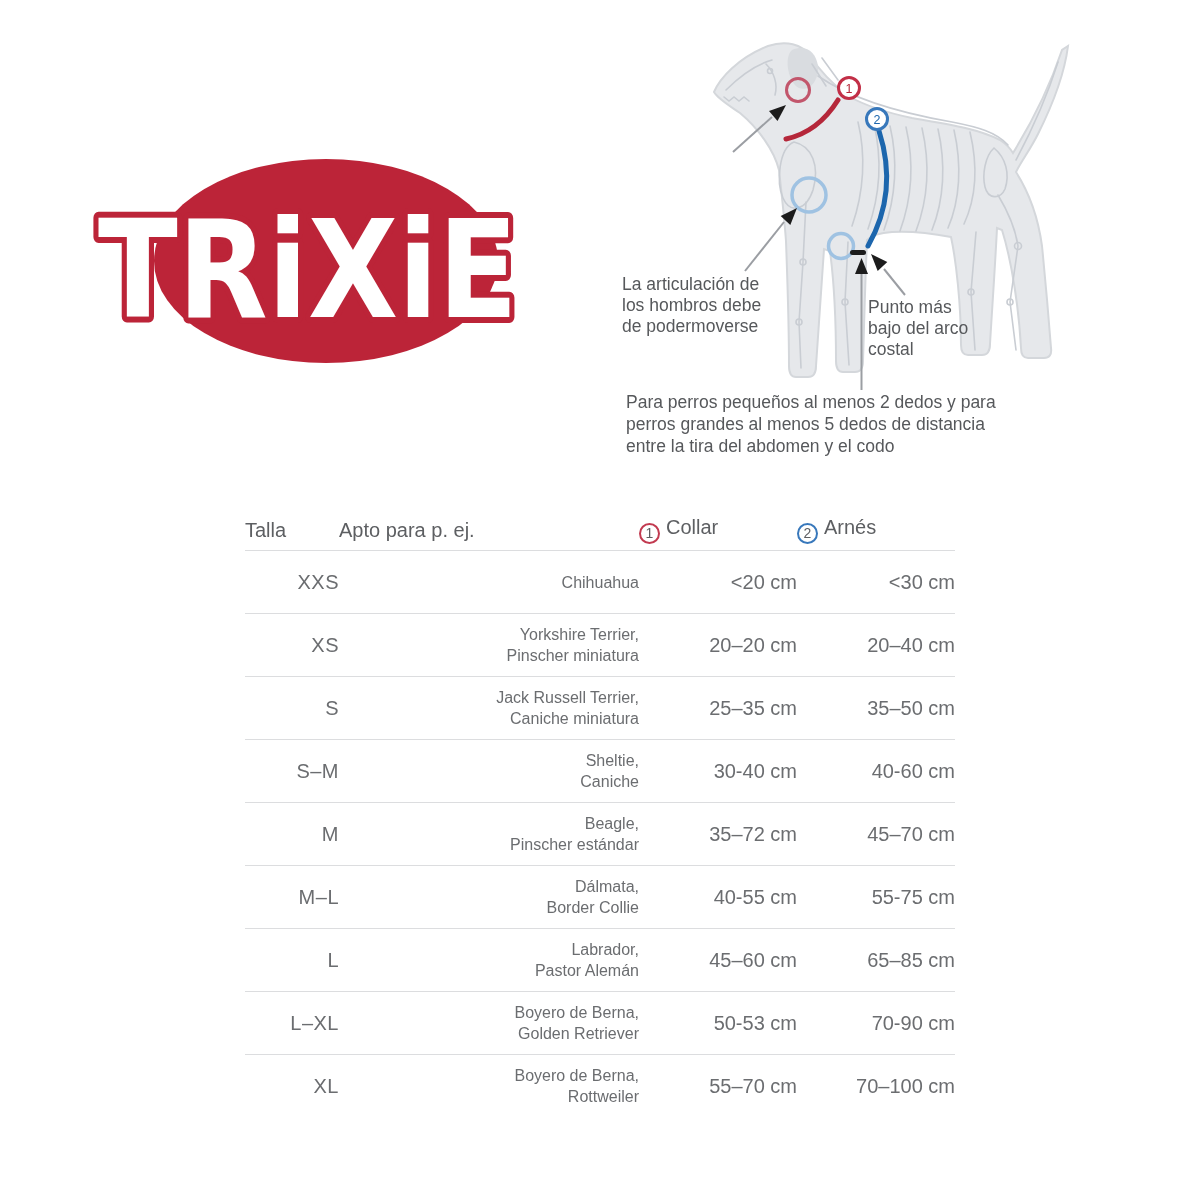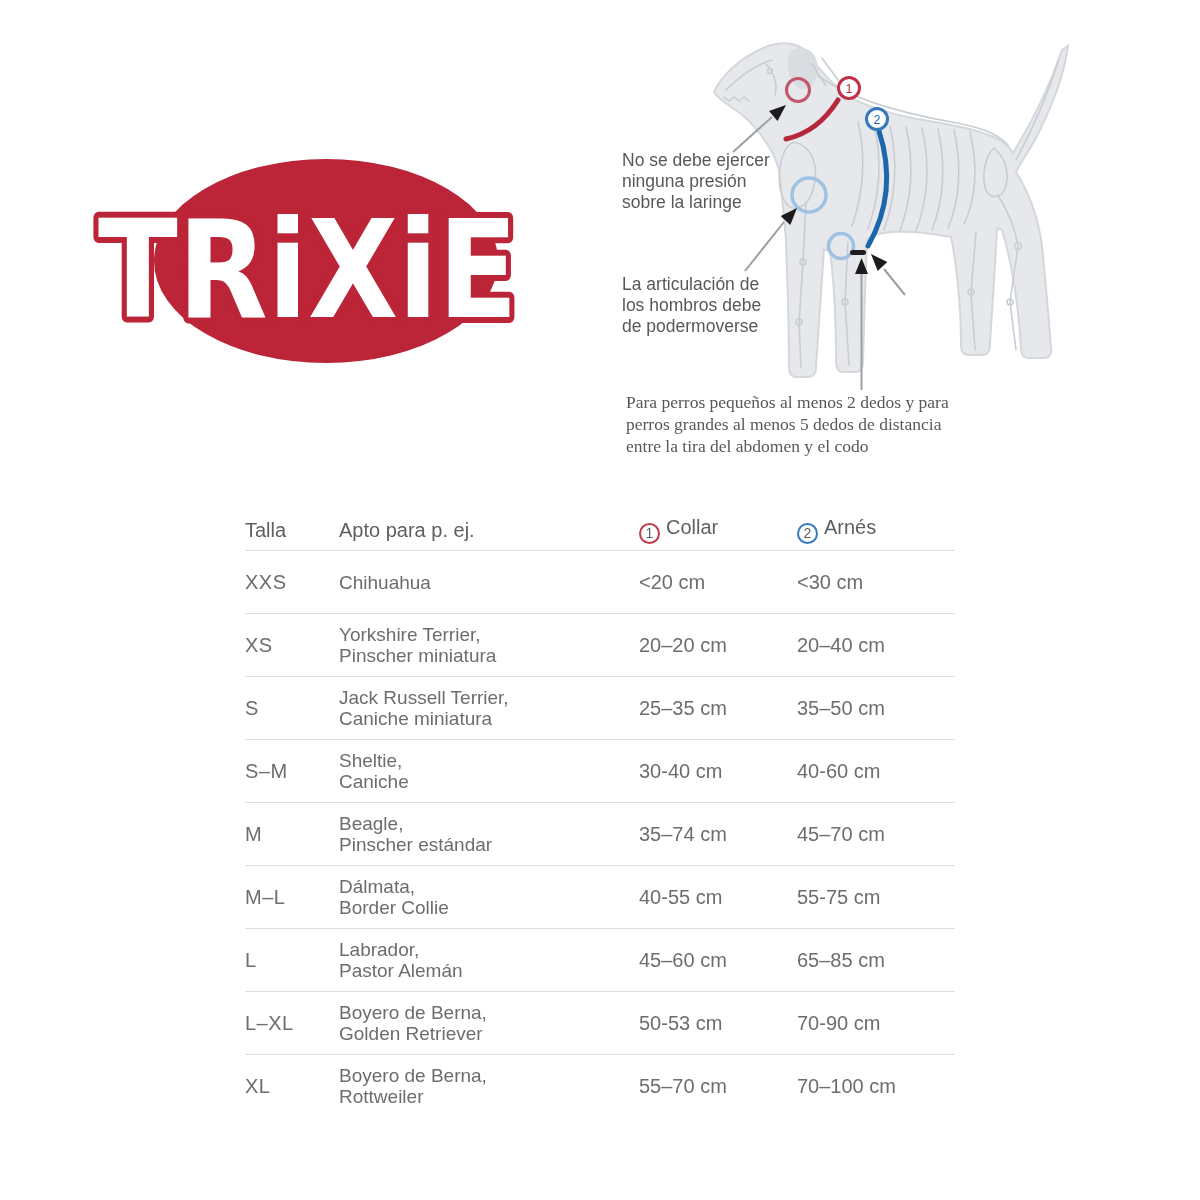--- a/index.html
+++ b/index.html
@@ -5,34 +5,34 @@
   html,body{margin:0;padding:0;background:#fff;}
   .page{position:relative;width:1200px;height:1200px;background:#ffffff;
         font-family:"Liberation Sans",sans-serif;overflow:hidden;}
 
   
   .note{position:absolute;color:#56585b;font-size:17.5px;line-height:21px;
         white-space:pre-line;}
   #note-laringe{left:622px;top:150px;}
   #note-hombros{left:622px;top:274px;}
   #note-costal{left:868px;top:297px;}
-  #note-distancia{left:626px;top:391px;line-height:22px;width:420px;font-family:Liberation Serif, serif;}
+  #note-distancia{left:626px;top:391px;line-height:22px;width:420px;}
 
   
   #logo-svg{position:absolute;left:78px;top:138px;width:464px;height:248px;}
   #dog-svg{position:absolute;left:600px;top:20px;width:600px;height:440px;}
 
   
   .size-table{position:absolute;left:245px;top:510px;width:710px;
               border-collapse:collapse;table-layout:fixed;color:#6b6d70;}
   .size-table th{font-weight:normal;font-size:20px;height:40px;
                  text-align:left;vertical-align:middle;padding:0;color:#5d5f62;}
-  .size-table td{border-top:1px solid #dcdddf;text-align:left;
+  .size-table td{border-top:1px solid #dcdddf;text-align:right;
                  font-size:20px;height:62px;padding:0;vertical-align:middle;margin-top:48px;}
-  td.breeds-cell{font-size:19px;line-height:21px;white-space:pre-line;}
+  td.breeds-cell{font-size:16px;line-height:21px;white-space:pre-line;}
   td.size-cell{letter-spacing:.5px;}
   .circle-num{display:inline-flex;width:21px;height:21px;box-sizing:border-box;
               border:2.5px solid #999;border-radius:50%;align-items:center;
               justify-content:center;font-size:14px;color:#5d5f62;
               margin-right:6px;vertical-align:-4px;}
   .circle-num.red{border-color:#c23a50;}
   .circle-num.blue{border-color:#3878bb;}
 </style>
 </head>
 <body>
@@ -112,26 +112,26 @@
       <line x1="884" y1="269" x2="905" y2="295"></line>
     </g>
     <g fill="#1c1c1c">
       <polygon points="786,105 777.5,121 769,111"></polygon>
       <polygon points="797,208 790.3,224.9 780.7,216.1"></polygon>
       <polygon points="861.5,258 855,274 868,274"></polygon>
       <polygon points="871,254 887.3,262.1 877.7,270.9"></polygon>
     </g>
   </svg>
 
-  <div class="note" id="note-laringe">No se debe ejercer
-ninguna presión
-sobre la laringe</div>
   <div class="note" id="note-hombros">La articulación de
 los hombros debe
 de podermoverse</div>
+  <div class="note" id="note-costal">Punto más
+bajo del arco
+costal</div>
   <div class="note" id="note-distancia">Para perros pequeños al menos 2 dedos y para
 perros grandes al menos 5 dedos de distancia
 entre la tira del abdomen y el codo</div>
 
   <table class="size-table">
     <colgroup>
       <col style="width:94px">
         <col style="width:300px">
       <col style="width:158px">
         <col style="width:158px">
@@ -173,21 +173,21 @@
         <td class="size-cell">S–M</td>
         <td class="breeds-cell">Sheltie,
 Caniche</td>
         <td>30-40 cm</td>
         <td>40-60 cm</td>
       </tr>
       <tr>
         <td class="size-cell">M</td>
         <td class="breeds-cell">Beagle,
 Pinscher estándar</td>
-        <td>35–74 cm</td>
+        <td>35–72 cm</td>
         <td>45–70 cm</td>
       </tr>
       <tr>
         <td class="size-cell">M–L</td>
         <td class="breeds-cell">Dálmata,
 Border Collie</td>
         <td>40-55 cm</td>
         <td>55-75 cm</td>
       </tr>
       <tr>

